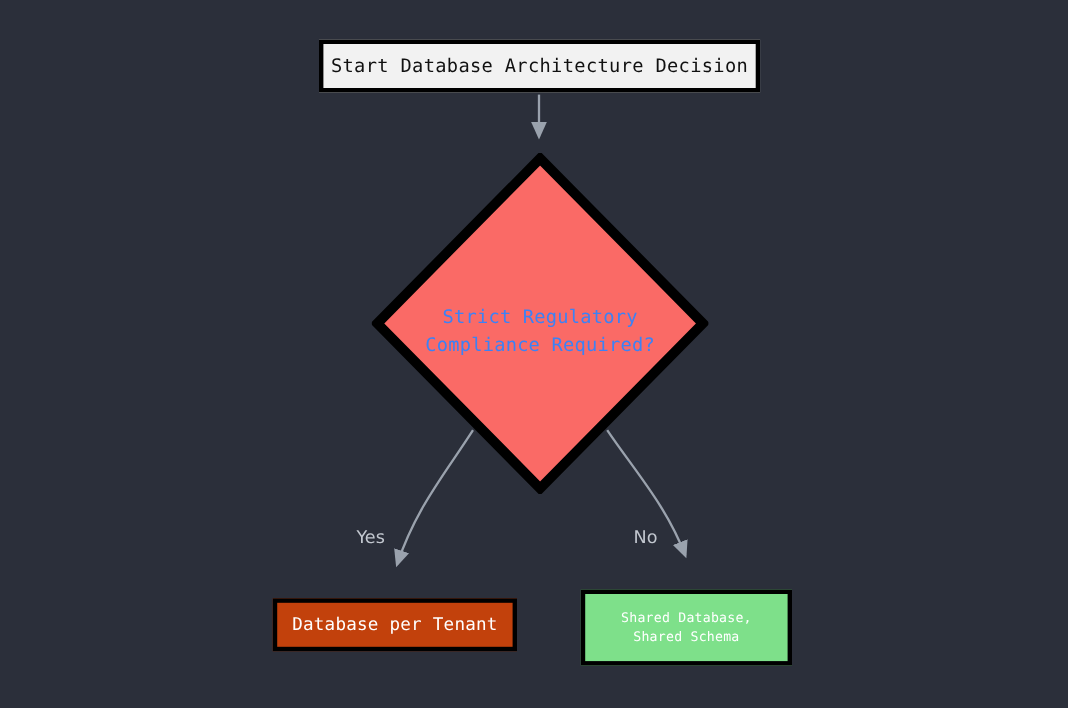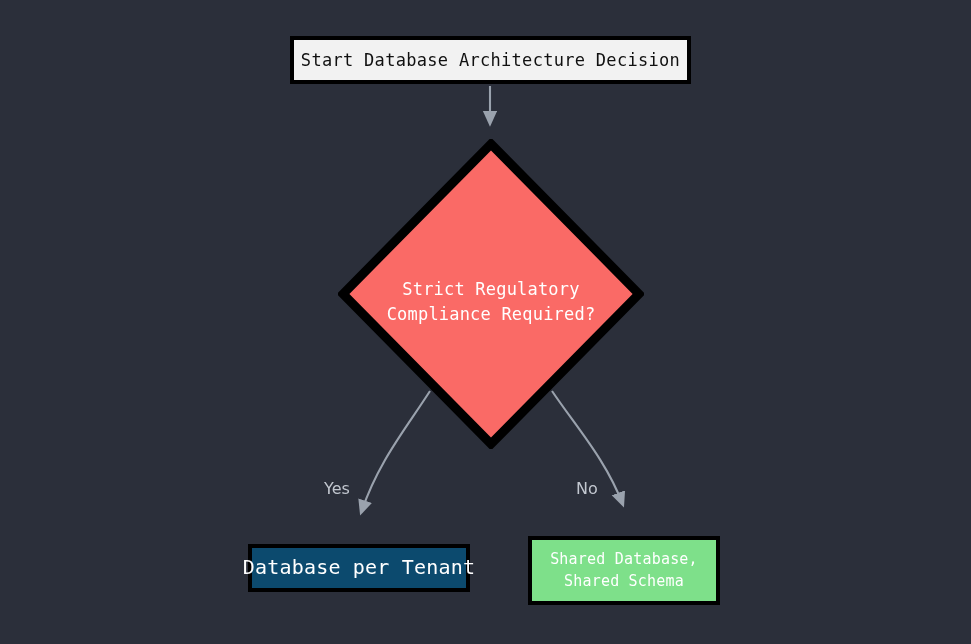--- a/index.html
+++ b/index.html
@@ -75,51 +75,51 @@
   #node-decision-label {
     position: absolute;
     left: 0;
     top: 0;
     width: 100%;
     height: 100%;
     display: flex;
     align-items: center;
     justify-content: center;
     text-align: center;
-    color: #ffffff;
+    color: #3b82f6;
     font-family: "DejaVu Sans Mono", monospace;
     font-size: 17px;
     line-height: 1.45;
     white-space: pre;
     padding-top: 16px;
     box-sizing: border-box;
     letter-spacing: 0.2px;
   }
 
   
   #node-per-tenant {
     left: 248px;
     top: 544px;
     width: 222px;
     height: 48px;
-    background: #0c4a6e;
+    background: #c2410c;
     color: #ffffff;
-    font-size: 20px;
+    font-size: 16px;
     letter-spacing: 0.2px;
   }
 
   
   #node-shared {
     left: 528px;
     top: 536px;
     width: 192px;
     height: 69px;
     background: #7ee08a;
     color: #ffffff;
-    font-size: 15px;
+    font-size: 12px;
     line-height: 1.45;
     letter-spacing: 0.2px;
   }
 
   
   .edge-label {
     position: absolute;
     color: #c2c7cf;
     font-family: "DejaVu Sans", sans-serif;
     font-size: 16px;

